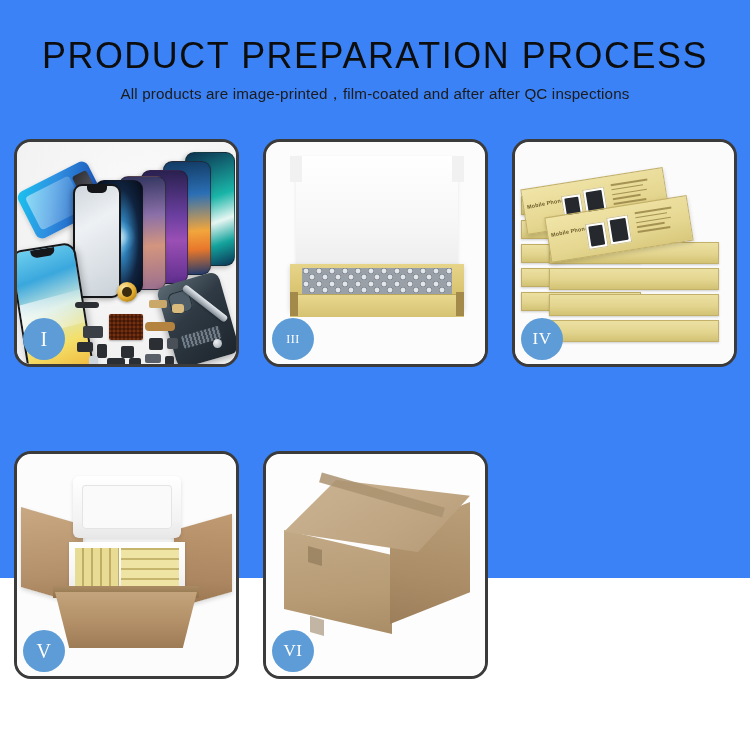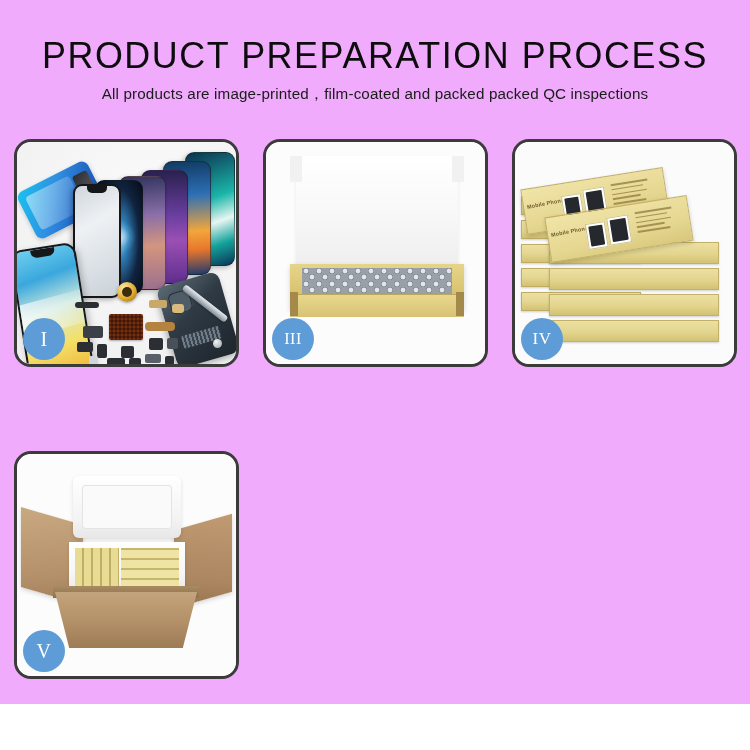--- a/index.html
+++ b/index.html
@@ -11,22 +11,22 @@
   body {
     width: 750px;
     height: 750px;
     overflow: hidden;
     font-family: "Liberation Sans", sans-serif;
     color: #111111;
   }
   #page {
     position: relative;
     width: 750px;
-    height: 704px;
-    background: #f0abfc;
+    height: 578px;
+    background: #3b82f6;
     box-sizing: border-box;
   }
 
   
   .header {
     position: absolute;
     left: 0;
     top: 36px;
     width: 750px;
     text-align: center;
@@ -90,21 +90,21 @@
     background: #5d9cd6;
     color: #ffffff;
     font-family: "Liberation Serif", serif;
     font-size: 20px;
     line-height: 42px;
     text-align: center;
     letter-spacing: 0.5px;
     z-index: 40;
   }
   .badge.wide { font-size: 17px; }
-  .badge.xwide { font-size: 16px; }
+  .badge.xwide { font-size: 12px; }
 
   
   .p1 .stage-bg {
     position: absolute; inset: 0;
     background:
       radial-gradient(circle at 60% 30%, #fbfbfb 0%, #f2f2f2 70%, #efefef 100%);
   }
   
   .p1 .sticker {
     position: absolute;
@@ -551,21 +551,21 @@
     transform: skewY(16deg);
   }
 </style>
 </head>
 <body>
 
 <div id="page">
 
   <div class="header">
     <div class="title">PRODUCT PREPARATION PROCESS</div>
-    <div class="subtitle">All products are image-printed，film-coated and packed packed QC inspections</div>
+    <div class="subtitle">All products are image-printed，film-coated and after after QC inspections</div>
   </div>
 
   <div class="grid">
 
     <div class="panel p1">
       <div class="panel-stage">
         <div class="stage-bg"></div>
         <div class="sticker"></div>
         <div class="fan">
           <div class="fphone f5"></div>
@@ -678,15 +678,27 @@
         <div class="ybar-wrap">
           <div class="ybars-left"></div>
           <div class="ybars-right"></div>
         </div>
         <div class="carton-rim"></div>
         <div class="carton-front"></div>
       </div>
       <div class="badge">V</div>
     </div>
 
+    <div class="panel p6">
+      <div class="panel-stage">
+        <div class="stage-bg"></div>
+        <div class="c-left"></div>
+        <div class="c-right"></div>
+        <div class="c-top"></div>
+        <div class="c-tape"></div>
+        <div class="c-flap1"></div>
+        <div class="c-flap2"></div>
+      </div>
+      <div class="badge wide">VI</div>
+    </div>
 
   </div>
 </div>
 
 </body></html>

